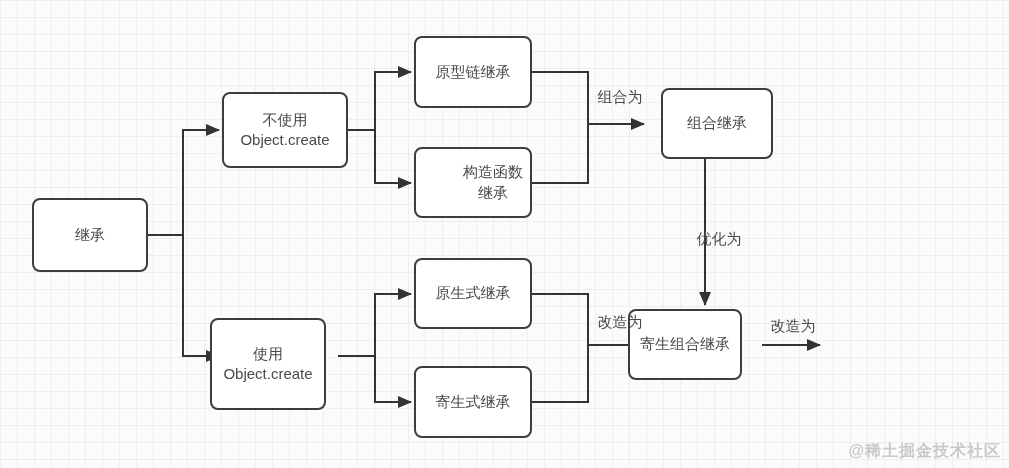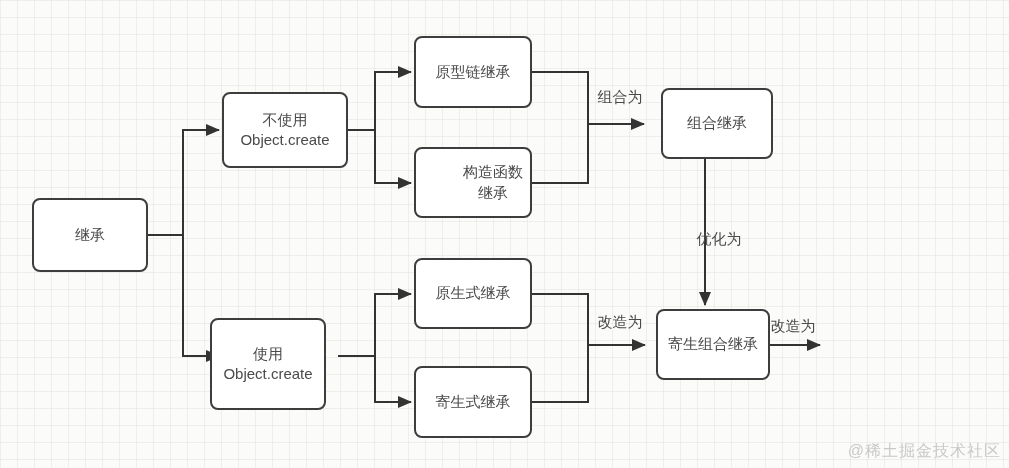--- a/index.html
+++ b/index.html
@@ -44,40 +44,41 @@
     white-space: pre-line;
   }
   .n-inheritance            { left: 32px;  top: 198px; width: 116px; height: 74px; text-align: center; }
   .n-without-object-create  { left: 222px; top: 92px;  width: 126px; height: 76px; }
   .n-with-object-create     { left: 210px; top: 318px; width: 116px; height: 92px; }
   .n-prototype-chain        { left: 414px; top: 36px;  width: 118px; height: 72px; }
   .n-constructor            { left: 414px; top: 147px; width: 118px; height: 71px; padding-left: 40px; }
   .n-native-style           { left: 414px; top: 258px; width: 118px; height: 71px; }
   .n-parasitic              { left: 414px; top: 366px; width: 118px; height: 72px; }
   .n-combination            { left: 661px; top: 88px;  width: 112px; height: 71px; }
-  .n-parasitic-combination  { left: 656px; top: 309px; width: 114px; height: 71px; }
+  .n-parasitic-combination  { left: 628px; top: 309px; width: 114px; height: 71px; }
   .n-es6-class              { left: 824px; top: 308px; width: 114px; height: 75px; }
   .edge-label {
     position: absolute;
     transform: translate(-50%, -50%);
     color: #4a4a4a;
     font-size: 15px;
     white-space: nowrap;
   }
   .l-combine-as        { left: 620px; top: 97px;  }
   .l-transform-left    { left: 620px; top: 322px; }
   .l-optimize-as       { left: 719px; top: 239px; }
   .l-transform-right   { left: 793px; top: 326px; }
   .watermark {
     position: absolute;
     right: 8px;
     bottom: 6px;
     color: #c9c9c9;
     font-size: 16px;
     letter-spacing: 1px;
+    font-weight: bold;
   }
 </style>
 </head>
 <body>
 
 <div class="canvas">
 
   <svg class="edges" width="1009" height="468" viewBox="0 0 1009 468" xmlns="http://www.w3.org/2000/svg">
     <defs>
       <marker id="arrowhead" markerUnits="userSpaceOnUse" markerWidth="14" markerHeight="12" refX="13" refY="6" orient="auto">

